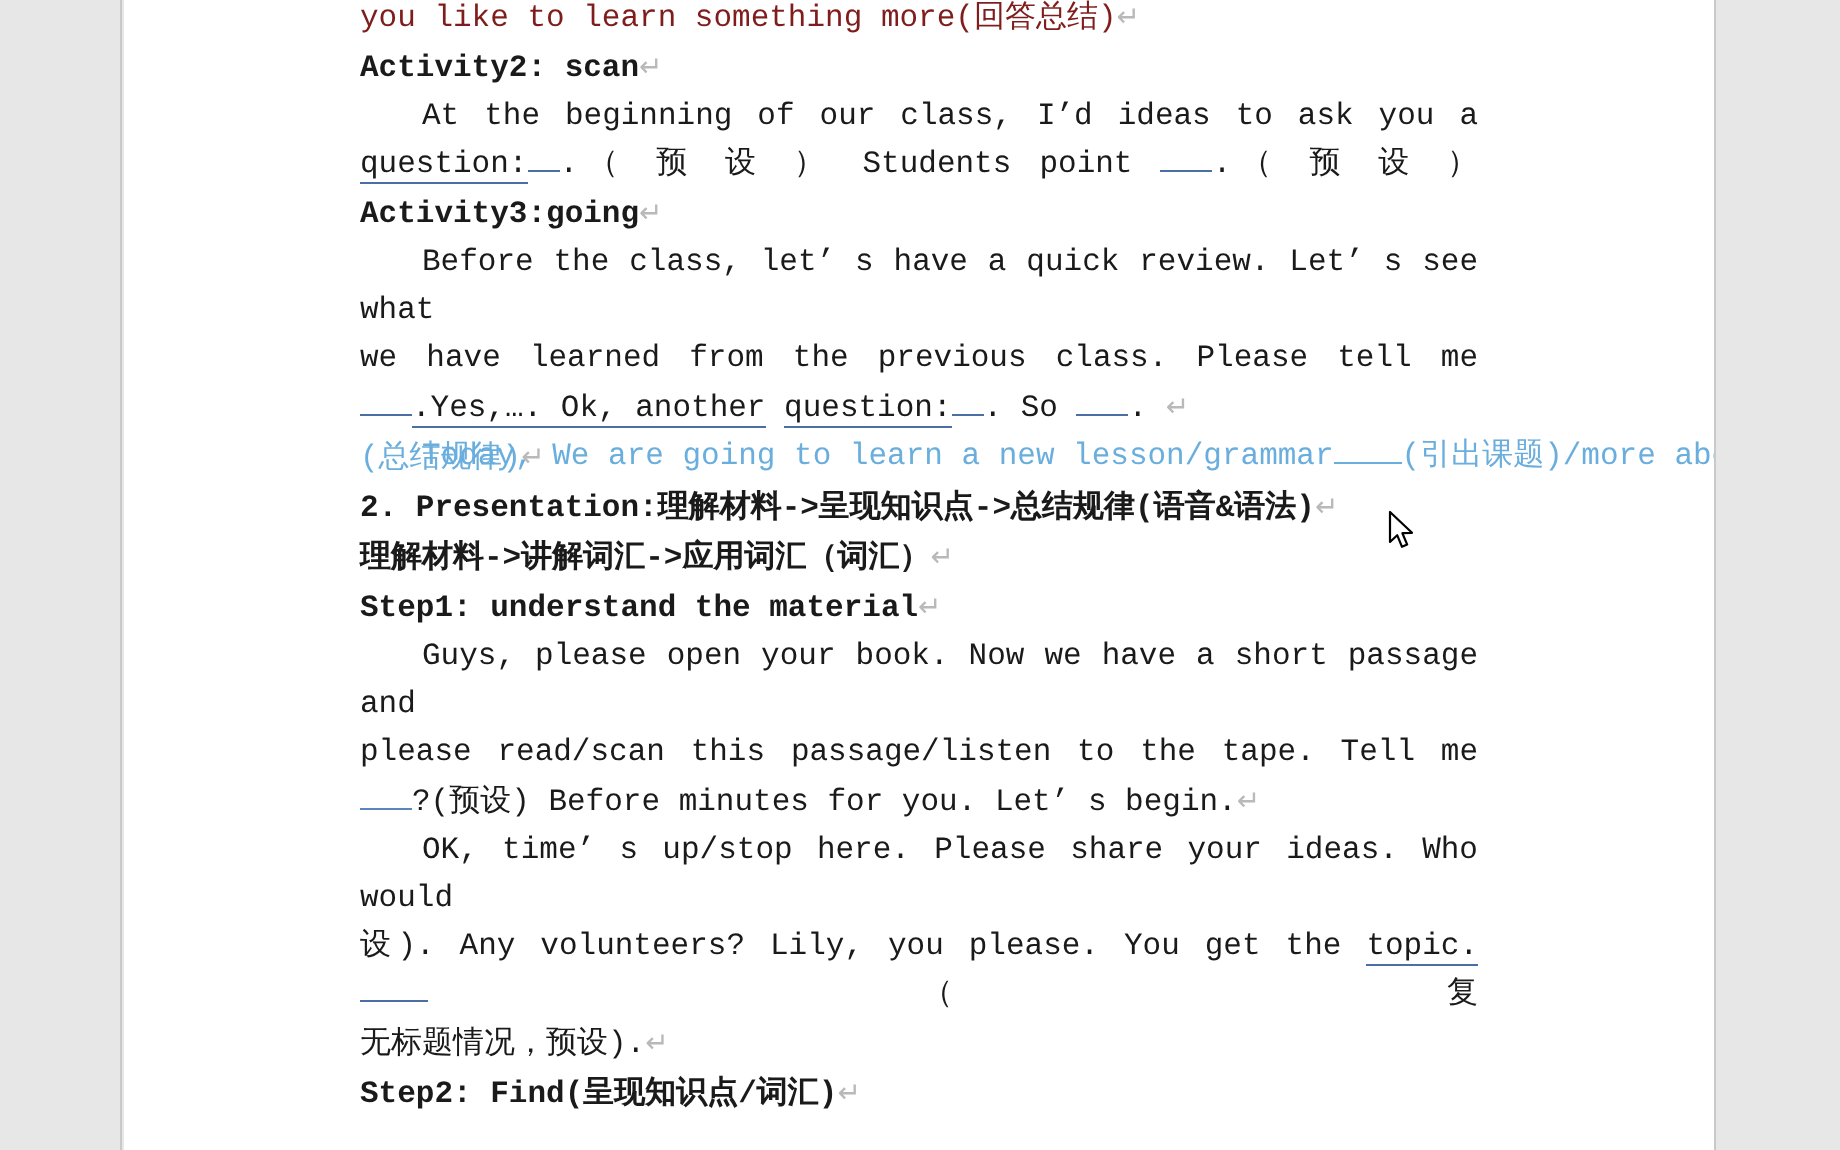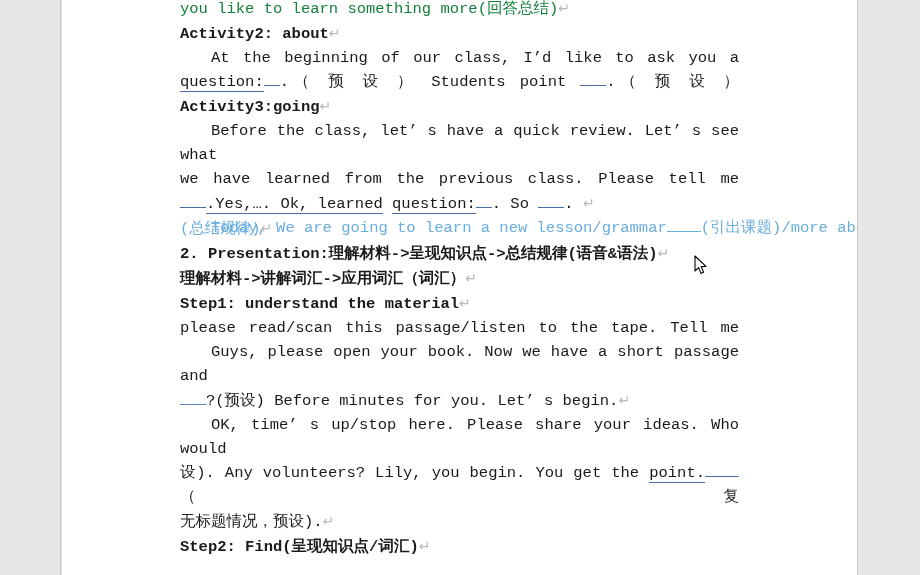--- a/index.html
+++ b/index.html
@@ -17,21 +17,21 @@
   }
   .doc{
     position:absolute;left:118px;top:-4px;width:559px;
     font-size:15.5px;line-height:24px;color:#1a1a1a;
     letter-spacing:0px;
   }
   p{margin:0;padding:0;white-space:normal;}
   .just{text-align:justify;text-align-last:justify;}
   .indent{text-indent:2em;}
   .bold{font-weight:bold;}
-  .green{color:#15803d;}
+  .green{color:#7f1d1d;}
   .blue{color:#6aaede;}
   .center{}
   .pil{color:#b9b9b9;font-size:14px;font-family:"Liberation Sans",sans-serif;}
   .ul{border-bottom:1.5px solid #4a6fa5;text-decoration:none;}
   .ul-blue{border-bottom:1.5px solid #5b86bd;}
   .blank{display:inline-block;border-bottom:1.5px solid #4a6fa5;}
   .b1{width:16px;}
   .b2{width:26px;}
   .b3{width:34px;}
   .cursor{position:absolute;left:694px;top:255px;width:14px;height:20px;pointer-events:none;}
@@ -46,42 +46,42 @@
   <div class="gutter-right"></div>
 
   <div class="page">
     <div class="doc">
 
       <p class="nowrapline">
         <span class="green">you like to learn something more(回答总结)</span><span class="pil">↵</span>
       </p>
 
       <p class="nowrapline">
-        <span class="bold">Activity2: about</span><span class="pil">↵</span>
+        <span class="bold">Activity2: scan</span><span class="pil">↵</span>
       </p>
 
       <p class="just indent">
-        <span>At the beginning of our class, I’d like to ask you a</span>
+        <span>At the beginning of our class, I’d ideas to ask you a</span>
       </p>
       <p class="just">
         <span class="ul">question:</span><span class="blank b1"></span><span>.（ 预 设 ） Students point</span> <span class="blank b2"></span><span>.（ 预 设 ）</span>
       </p>
 
       <p class="nowrapline">
         <span class="bold">Activity3:going</span><span class="pil">↵</span>
       </p>
 
       <p class="just indent">
         <span>Before the class, let’ s have a quick review. Let’ s see what</span>
       </p>
       <p class="just">
         <span>we have learned from the previous class. Please tell me</span>
       </p>
       <p class="nowrapline">
-        <span class="blank b2"></span><span class="ul-blue" style="border-bottom:1.5px solid #4a6fa5;">.Yes,….  Ok, learned</span> <span class="ul">question:</span><span class="blank b1"></span><span>. So</span> <span class="blank b2"></span><span>.</span> <span class="pil">↵</span>
+        <span class="blank b2"></span><span class="ul-blue" style="border-bottom:1.5px solid #4a6fa5;">.Yes,….  Ok, another</span> <span class="ul">question:</span><span class="blank b1"></span><span>. So</span> <span class="blank b2"></span><span>.</span> <span class="pil">↵</span>
       </p>
 
       <p class="indent" style="white-space:nowrap;">
         <span class="blue">Today, We are going to learn a new lesson/grammar</span><span class="blank b3" style="border-bottom:1.5px solid #6aaede;"></span><span class="blue">(引出课题)/more about</span>
       </p>
       <p class="nowrapline" style="margin-top:-24px;padding-top:24px;">
         
       </p>
       <p class="nowrapline" style="margin-top:-24px;">
         <span class="blue" style="margin-left:0;">(总结规律)</span><span class="pil">↵</span>
@@ -91,35 +91,35 @@
         <span class="bold">2. Presentation:理解材料-&gt;呈现知识点-&gt;总结规律(语音&amp;语法)</span><span class="pil">↵</span>
       </p>
       <p class="center">
         <span class="bold">理解材料-&gt;讲解词汇-&gt;应用词汇（词汇）</span><span class="pil">↵</span>
       </p>
 
       <p class="nowrapline">
         <span class="bold">Step1: understand the material</span><span class="pil">↵</span>
       </p>
 
+      <p class="just indent">
+        <span>Guys, please open your book. Now we have a short passage and</span>
+      </p>
       <p class="just">
         <span>please read/scan this passage/listen to the tape. Tell me</span>
-      </p>
-      <p class="just indent">
-        <span>Guys, please open your book. Now we have a short passage and</span>
       </p>
       <p class="nowrapline">
         <span class="blank b2" style="border-bottom:1.5px solid #5b86bd;"></span><span>?(预设) Before minutes for you. Let’ s begin.</span><span class="pil">↵</span>
       </p>
 
       <p class="just indent">
         <span>OK, time’ s up/stop here. Please share your ideas. Who would</span>
       </p>
       <p class="just">
-        <span>设). Any volunteers? Lily, you begin. You get the</span> <span class="ul">point.</span><span class="blank b3"></span><span>（复</span>
+        <span>设). Any volunteers? Lily, you please. You get the</span> <span class="ul">topic.</span><span class="blank b3"></span><span>（复</span>
       </p>
       <p class="nowrapline">
         <span>无标题情况，预设).</span><span class="pil">↵</span>
       </p>
 
       <p class="nowrapline">
         <span class="bold">Step2: Find(呈现知识点/词汇)</span><span class="pil">↵</span>
       </p>
 
     </div>

